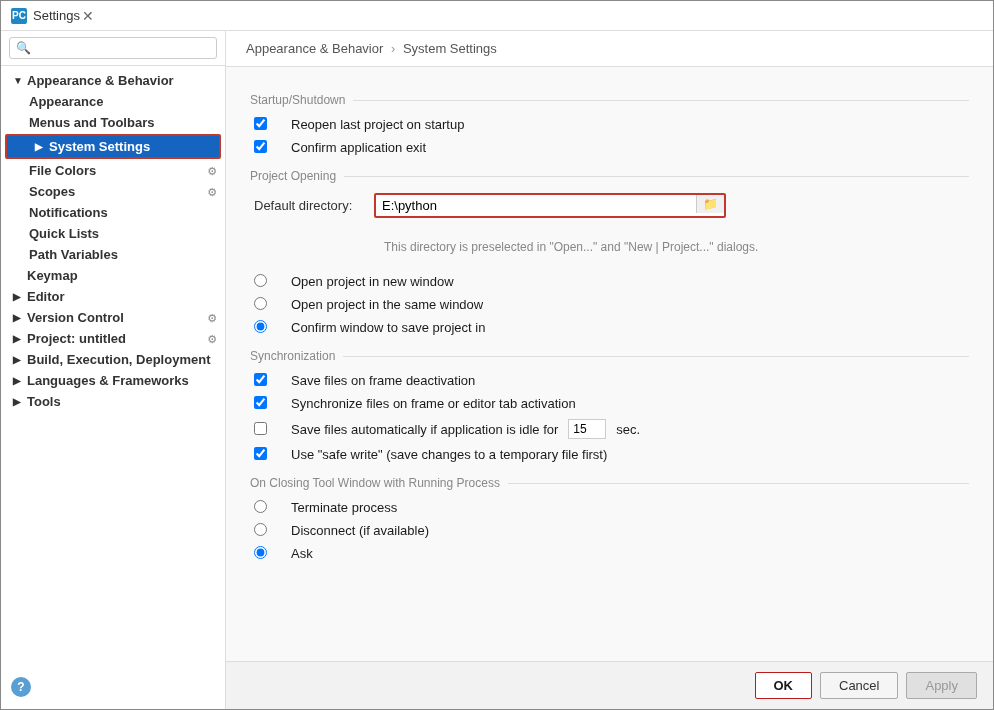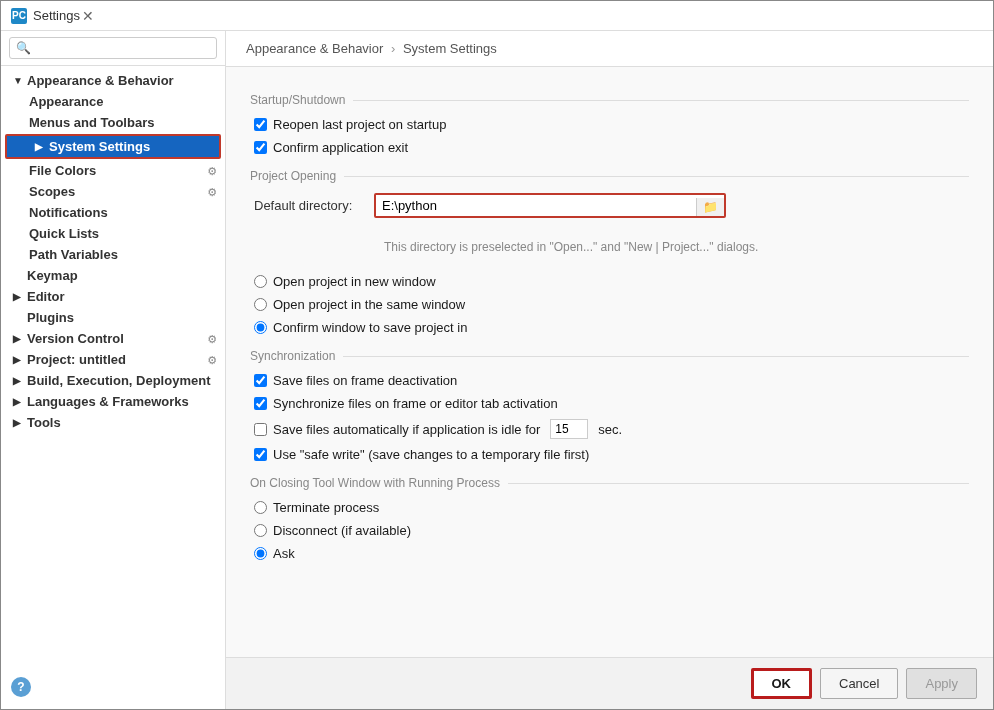--- a/index.html
+++ b/index.html
@@ -151,22 +151,22 @@
     }
     .setting-row {
       margin-bottom: 8px;
       display: flex;
       align-items: center;
       gap: 6px;
       padding-left: 4px;
     }
     .setting-row label {
       display: flex;
-      align-items: center;
-      gap: 6px;
+      align-items: flex-start;
+      gap: 24px;
       cursor: pointer;
     }
     .setting-row input[type="checkbox"] {
       width: 13px;
       height: 13px;
       cursor: pointer;
     }
     .setting-row input[type="radio"] {
       width: 13px;
       height: 13px;
@@ -179,21 +179,21 @@
       margin-bottom: 22px;
       padding-left: 4px;
     }
     .directory-label {
       color: #333;
       font-size: 13px;
       min-width: 120px;
     }
     .directory-input-wrap {
       display: flex;
-      align-items: flex-end;
+      align-items: flex-start;
       border: 2px solid #c0392b;
       border-radius: 2px;
       background: #fff;
     }
     .directory-input {
       border: none;
       outline: none;
       padding: 3px 6px;
       font-size: 13px;
       width: 320px;
@@ -351,24 +351,20 @@
         <div class="tree-item parent">
           <span class="arrow" style="visibility:hidden">▶</span>
           <span>Keymap</span>
         </div>
 
         <div class="tree-item parent">
           <span class="arrow">▶</span>
           <span>Editor</span>
         </div>
 
-        <div class="tree-item parent">
-          <span class="arrow" style="visibility:hidden">▶</span>
-          <span>Plugins</span>
-        </div>
 
         <div class="sidebar-item-wrapper">
           <div class="tree-item parent">
             <span class="arrow">▶</span>
             <span>Version Control</span>
           </div>
           <span class="gear-icon">⚙</span>
         </div>
 
         <div class="sidebar-item-wrapper">
@@ -515,21 +511,21 @@
         <div class="setting-row">
           <label>
             <input type="radio" name="closing-action" checked="" style="">
             <span>Ask</span>
           </label>
         </div>
 
       </div>
 
       <div class="bottom-bar">
-        <button class="btn btn-ok" style="border: 3px solid #b91c1c;">OK</button>
+        <button class="btn btn-ok" style="border: 1px solid #b91c1c;">OK</button>
         <button class="btn">Cancel</button>
         <button class="btn btn-apply">Apply</button>
       </div>
     </div>
   </div>
 
   <div class="help-icon">?</div>
 </div>
 
 </body></html>

